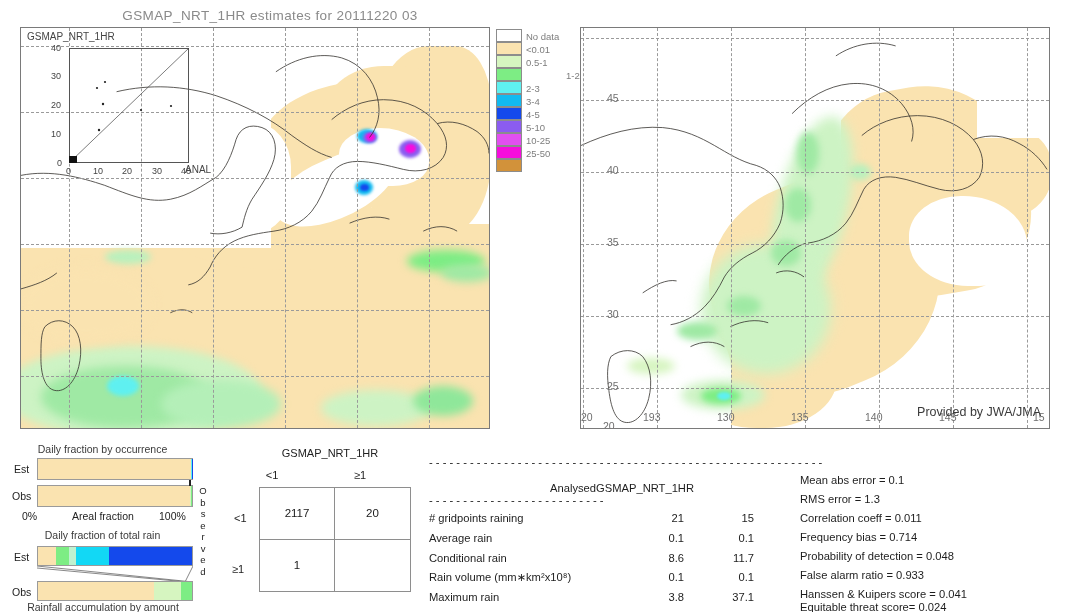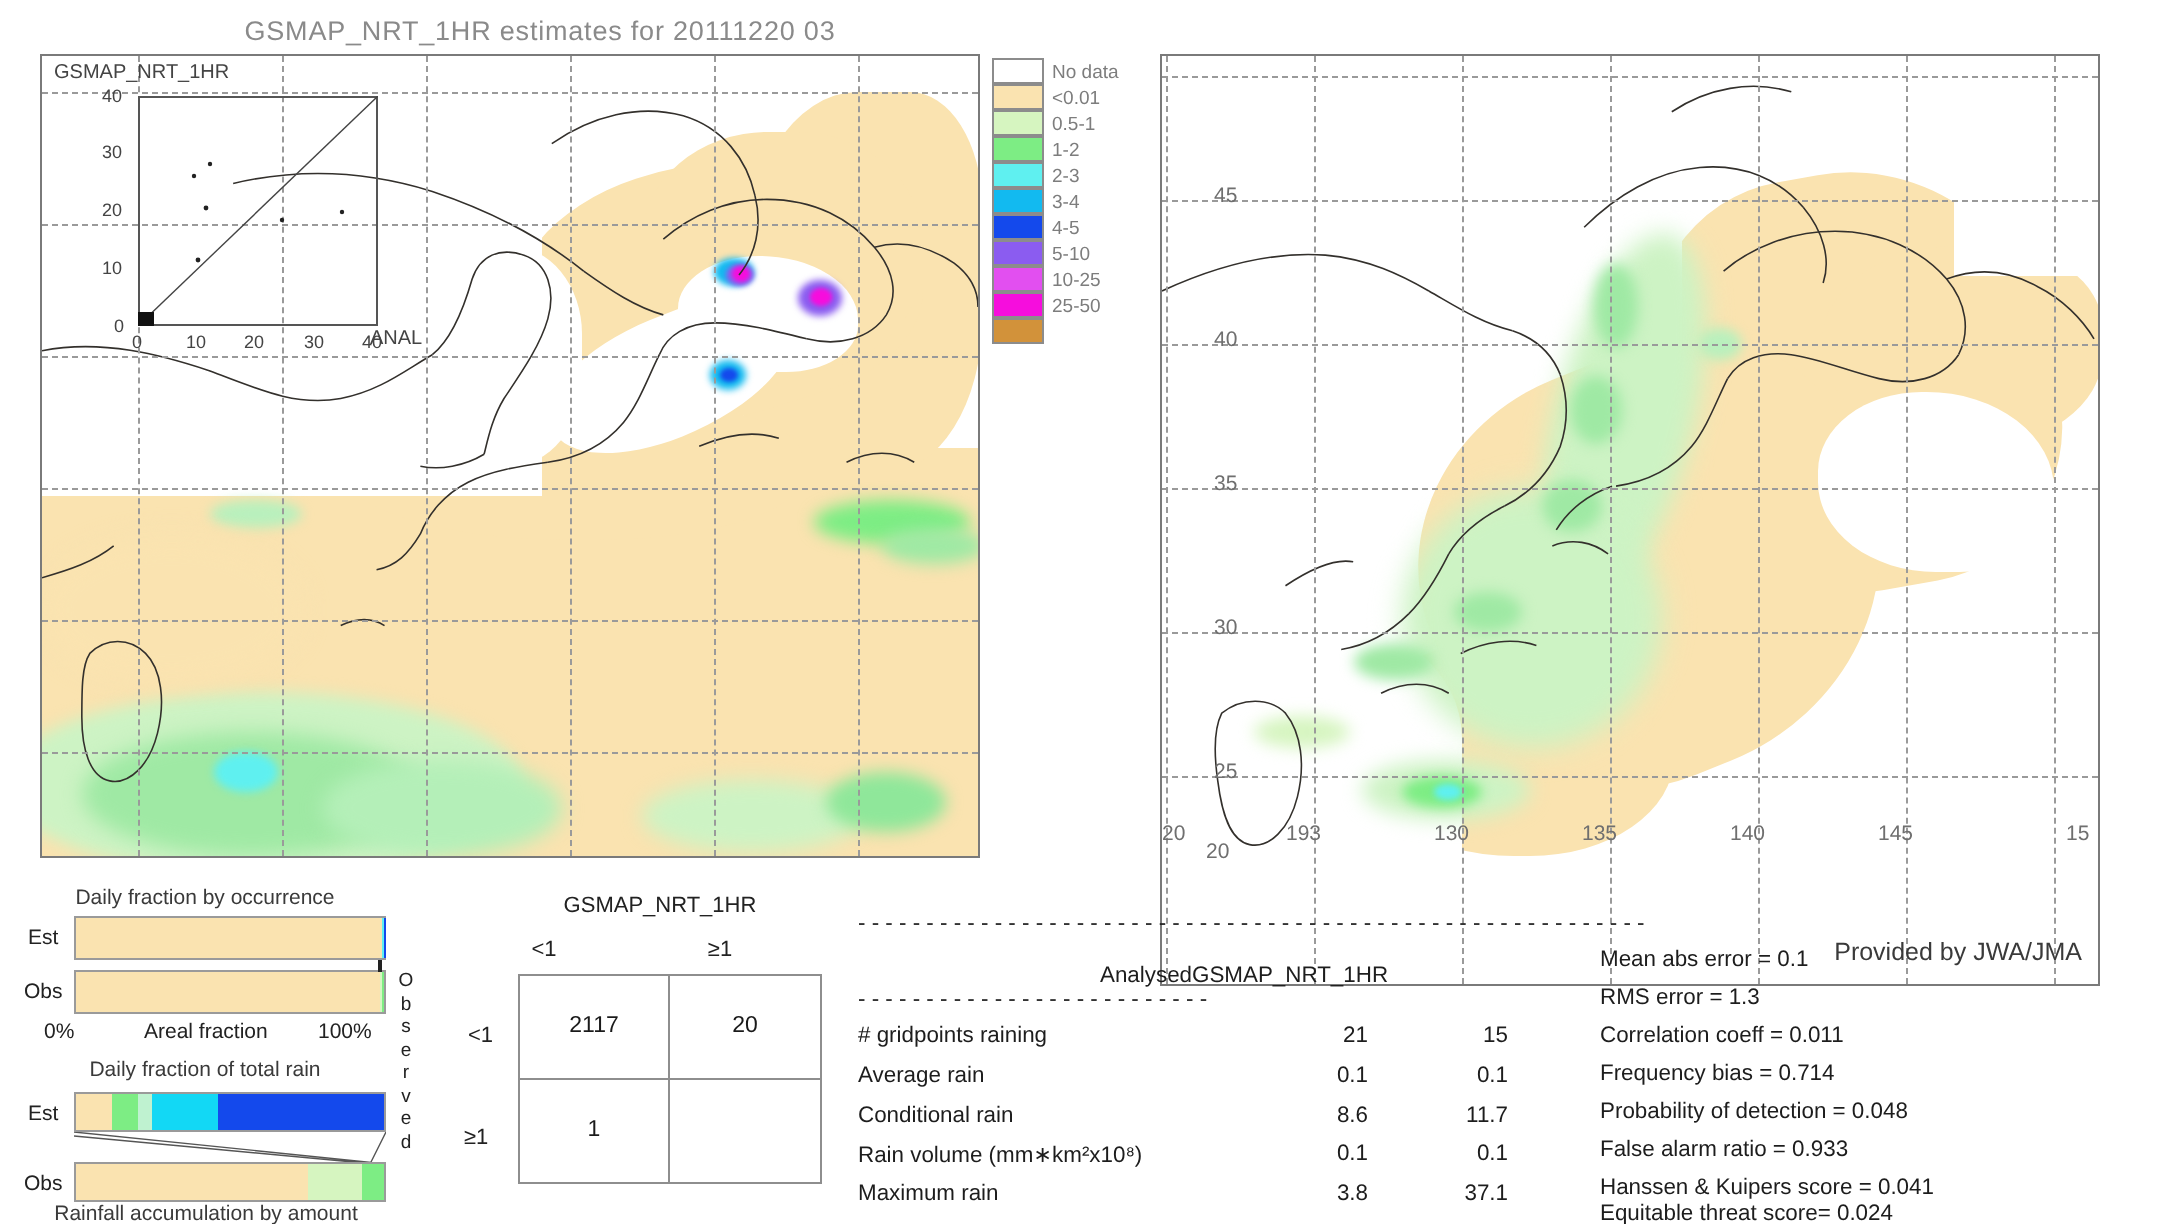--- a/index.html
+++ b/index.html
@@ -199,31 +199,31 @@
     <div class="sw" style="top:65px; height:13px; background:#12baf0;"></div>
     <div class="sw" style="top:78px; height:13px; background:#1449ec;"></div>
     <div class="sw" style="top:91px; height:13px; background:#8b5cf0;"></div>
     <div class="sw" style="top:104px; height:13px; background:#e24ff0;"></div>
     <div class="sw" style="top:117px; height:13px; background:#f60ddd;"></div>
     <div class="sw" style="top:130px; height:13px; background:#d2923a;"></div>
 
     <div class="cl" style="top:2px;">No data</div>
     <div class="cl" style="top:15px;">&lt;0.01</div>
     <div class="cl" style="top:28px;">0.5-1</div>
-    <div class="cl" style="top:41px;">1-2</div>
+    <div class="cl" style="top:41px;margin-left:40px;">1-2</div>
     <div class="cl" style="top:54px;">2-3</div>
     <div class="cl" style="top:67px;">3-4</div>
     <div class="cl" style="top:80px;">4-5</div>
     <div class="cl" style="top:93px;">5-10</div>
     <div class="cl" style="top:106px;">10-25</div>
     <div class="cl" style="top:119px;">25-50</div>
   </div>
 
 
-  <div class="panel" style="left:580px; top:27px; width:470px; height:466px;">
+  <div class="panel" style="left:580px; top:27px; width:470px; height:402px;">
     <div class="mapclip">
 
       <div class="sea" style="left:246px; top:58px; width:200px; height:210px; background:#fae3b0;
                   border-radius:40% 50% 38% 48%; transform:rotate(-10deg);"></div>
       <div class="sea" style="left:130px; top:150px; width:230px; height:210px; background:#fae3b0;
                   border-radius:45% 38% 50% 42%; transform:rotate(-22deg);"></div>
       <div class="sea" style="left:96px; top:290px; width:160px; height:110px; background:#fae3b0;
                   border-radius:50% 40% 45% 50%;"></div>
       <div class="sea" style="left:330px; top:95px; width:140px; height:100px; background:#fae3b0;
                   border-radius:48% 40% 45% 50%;"></div>

